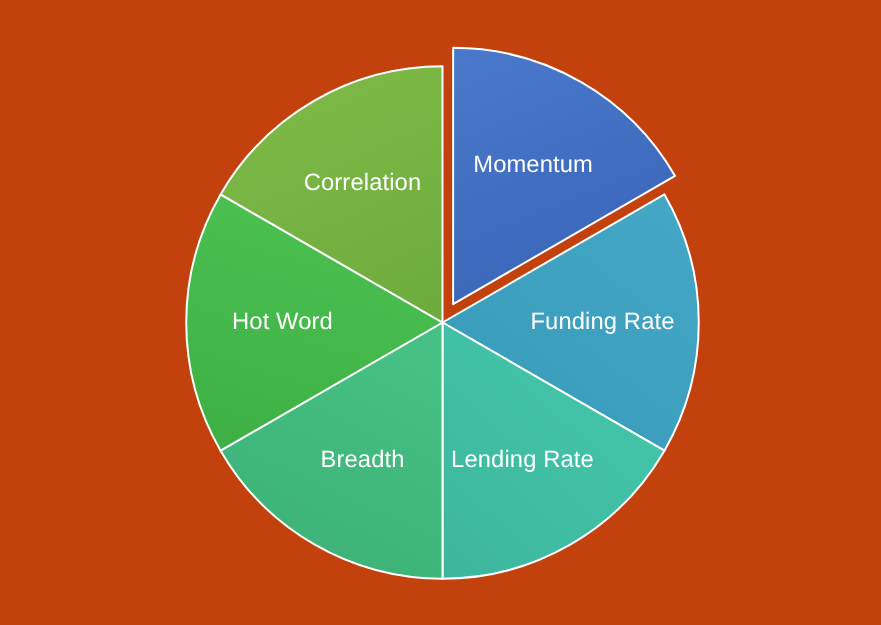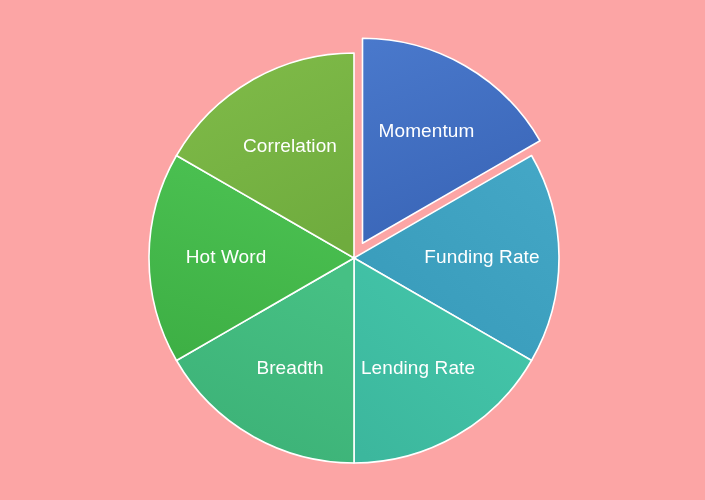--- a/index.html
+++ b/index.html
@@ -10,21 +10,21 @@
     width: 705px;
     height: 500px;
     background: #ffffff;
     font-family: "Liberation Sans", sans-serif;
     overflow: hidden;
   }
   #chart-root {
     position: relative;
     width: 705px;
     height: 500px;
-    background: #fca5a5;
+    background: #c2410c;
   }
   #pie-svg {
     display: block;
     width: 705px;
     height: 500px;
   }
   .slice-label {
     fill: #ffffff;
     font-family: "Liberation Sans", sans-serif;
     font-size: 19px;

